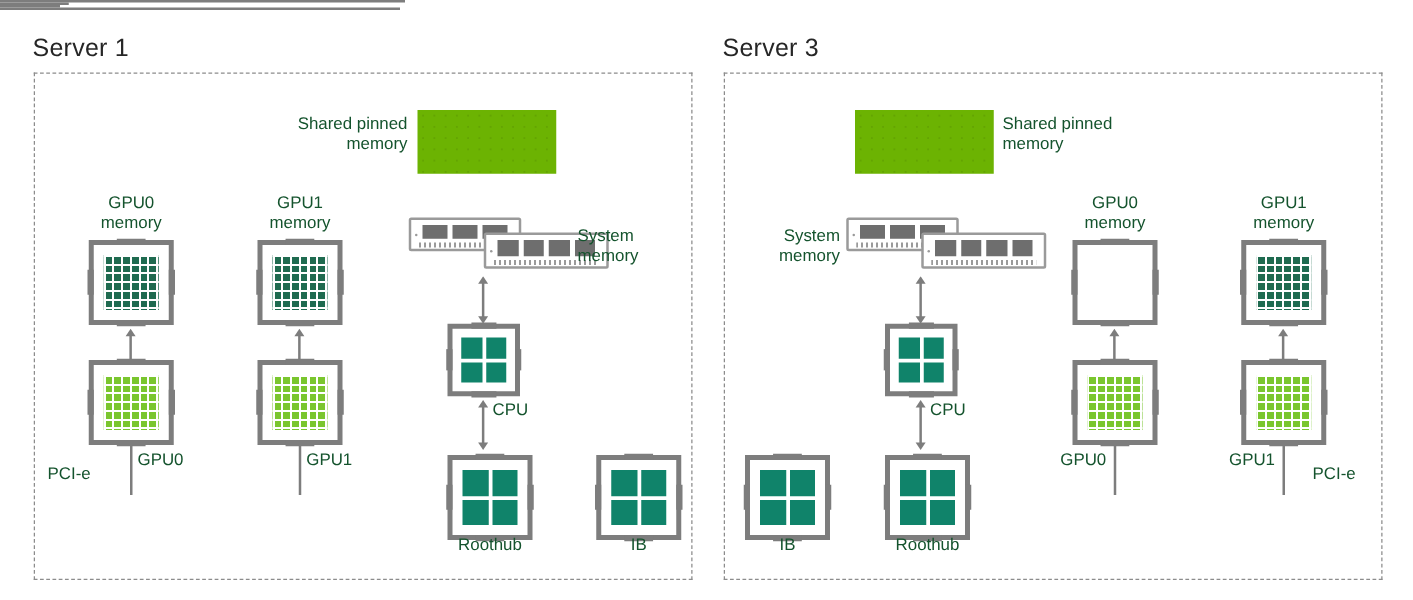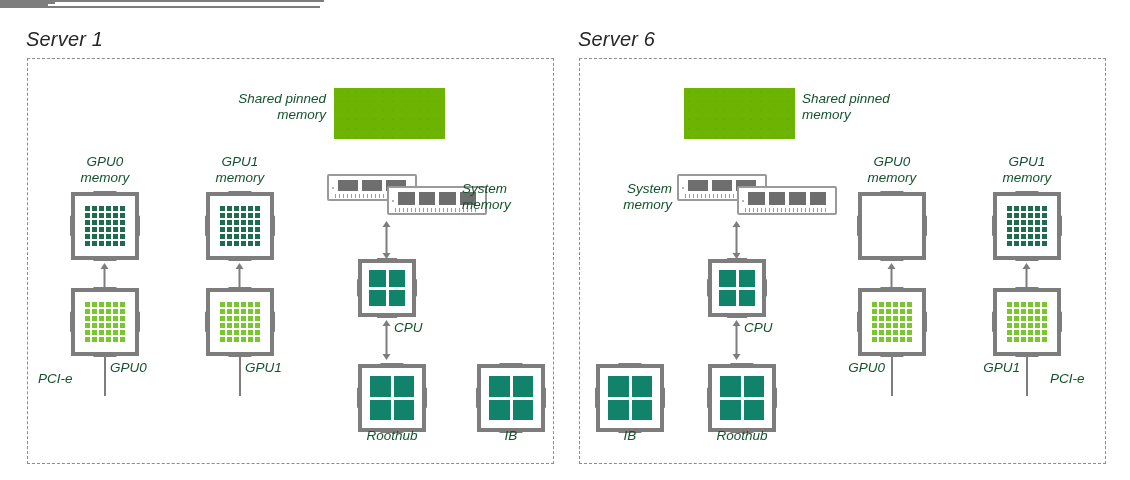--- a/index.html
+++ b/index.html
@@ -1,21 +1,21 @@
 <!DOCTYPE html>
 <html><head>
 <meta charset="utf-8">
 <style>
   html,body{margin:0;padding:0;}
   body{
     width:1130px;height:480px;background:#ffffff;
     font-family:"Liberation Sans","DejaVu Sans",sans-serif;
     color:#1a1a1a;overflow:hidden;position:relative;
   }
-  .stage{position:absolute;left:0;top:0;width:1130px;height:402px;font-style:italic;}
+  .stage{position:absolute;left:0;top:0;width:1130px;height:402px;}
 
   
   .server-title{
     position:absolute;font-size:20px;font-weight:400;color:#262626;
     letter-spacing:0.2px;white-space:nowrap;
   }
   .panel{
     position:absolute;border:1px dashed #8c8c8c;background:transparent;
   }
 
@@ -263,21 +263,21 @@
           <span></span>
         </div>
     </div>
   </div>
   <div class="label c" style="left:451px;top:428px;width:120px;">IB</div>
 
   <div class="bus" style="left:36px;top:396px;width:324px;"></div>
   <div class="bus" style="left:424px;top:396px;width:55px;"></div>
   <div class="label l" style="left:38px;top:371px;width:70px;">PCI-e</div>
 
-  <div class="server-title" style="left:578px;top:28px;">Server 6</div>
+  <div class="server-title" style="left:578px;top:28px;">Server 3</div>
   <div class="panel" style="left:579px;top:58px;width:525px;height:404px;"></div>
 
   <div class="pinned" style="left:684px;top:88px;width:111px;height:51px;"></div>
   <div class="label l" style="left:802px;top:91px;width:160px;">Shared pinned
 memory</div>
 
   <div class="dimm" style="left:677px;top:174px;width:145px;height:44px;">
     <div class="stick" style="left:0px;top:0px;width:90px;height:27px;">
       <span class="notch"></span>
       <span class="chips">

